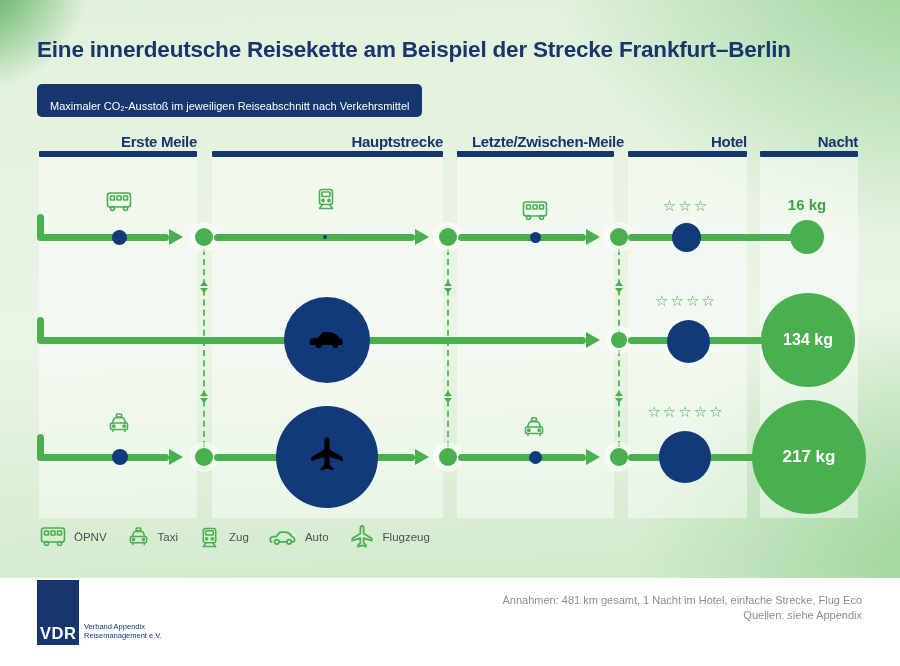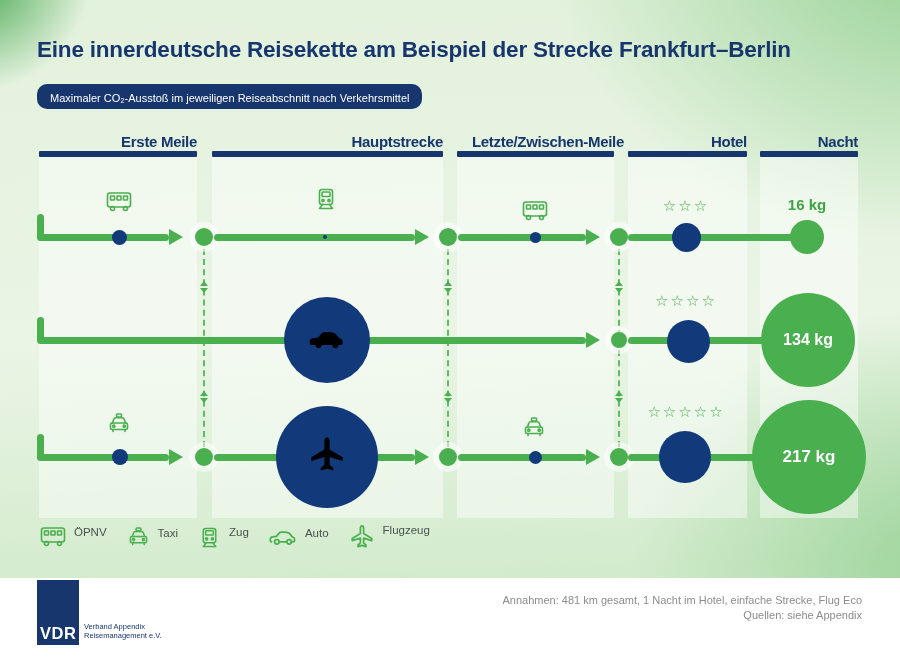--- a/index.html
+++ b/index.html
@@ -15,21 +15,21 @@
     position:relative;width:900px;height:666px;overflow:hidden;
     background:
       radial-gradient(170px 170px at -25px -25px, rgba(56,160,66,0.95) 0%, rgba(56,160,66,0) 68%),
       radial-gradient(620px 480px at 104% -8%, rgba(124,199,124,0.75) 0%, rgba(124,199,124,0) 62%),
       radial-gradient(520px 420px at 106% 85%, rgba(124,199,124,0.65) 0%, rgba(124,199,124,0) 62%),
       linear-gradient(178deg, #e2f1dc 0%, #eaf5e5 50%, #d3ebcd 85%, #dcefd6 100%);
   }
   .title{position:absolute;left:37px;top:37px;font-size:22.5px;font-weight:bold;
     color:var(--navy-dark);letter-spacing:-0.2px;}
   .badge{position:absolute;left:37px;top:84px;background:var(--navy-dark);color:#fff;
-    font-size:11px;padding:8px 13px 5px;border-radius:10px;}
+    font-size:11px;padding:16px 13px 5px;border-radius:5px;}
   .col-header{position:absolute;top:133px;height:18px;font-size:15px;font-weight:bold;
     color:var(--navy-dark);text-align:right;letter-spacing:-0.3px;}
   .col-bar{position:absolute;top:151px;height:6px;background:var(--navy-dark);border-radius:1px;}
   .col-panel{position:absolute;top:157px;height:361px;background:var(--panel);}
   .hline{position:absolute;height:7px;background:var(--green);border-radius:3.5px;}
   .stub{position:absolute;width:7px;height:25px;background:var(--green);border-radius:3.5px;}
   .arrowhead{position:absolute;width:0;height:0;border-top:8px solid transparent;
     border-bottom:8px solid transparent;border-left:14px solid var(--green);}
   .dot{position:absolute;border-radius:50%;background:var(--navy);}
   .halo{position:absolute;width:30px;height:30px;border-radius:50%;background:rgba(255,255,255,0.55);}
@@ -47,21 +47,21 @@
   .icon svg, .legend-item svg{stroke:currentColor;fill:none;stroke-width:1.6;
     stroke-linecap:round;stroke-linejoin:round;display:block;}
   .dashline{position:absolute;width:0;border-left:2px dashed #5EBD62;top:249px;height:198px;}
   .updown{position:absolute;width:10px;}
   .updown i{display:block;width:0;height:0;margin:0 auto;}
   .updown .tri-up{border-left:4px solid transparent;border-right:4px solid transparent;
     border-bottom:5px solid var(--green);margin-bottom:2px;}
   .updown .tri-down{border-left:4px solid transparent;border-right:4px solid transparent;
     border-top:5px solid var(--green);}
   .legend{position:absolute;left:40px;top:524px;display:flex;align-items:center;gap:20px;}
-  .legend-item{display:flex;align-items:flex-start;gap:8px;color:var(--green);}
+  .legend-item{display:flex;align-items:center;gap:8px;color:var(--green);}
   .legend-item .lbl{font-size:11.5px;color:#49524F;}
   .footer{position:absolute;left:0;top:578px;width:900px;height:88px;background:#fff;}
   .vdr-logo{position:absolute;left:37px;top:2px;width:42px;height:65px;background:var(--navy-dark);
     display:flex;align-items:flex-end;padding:2px 3px;}
   .vdr-logo span{color:#fff;font-weight:bold;font-size:16.5px;letter-spacing:0.5px;margin-top:47px;}
   .org{position:absolute;left:84px;top:44px;font-size:7.5px;line-height:9px;color:var(--navy-dark);}
   .notes{position:absolute;right:38px;top:15px;text-align:right;font-size:11px;
     line-height:15px;color:#8C8C8C;}
 </style>
 </head>

